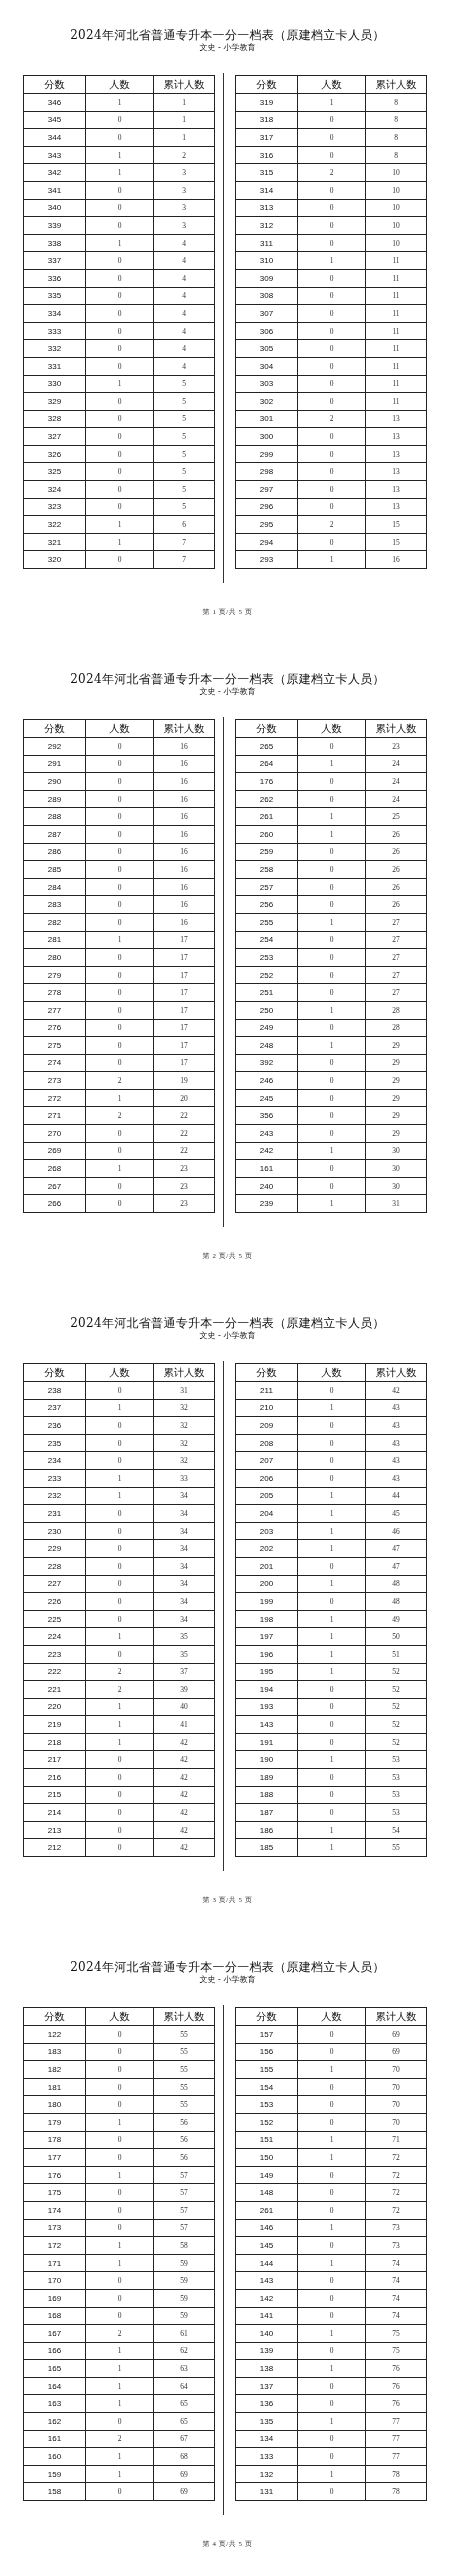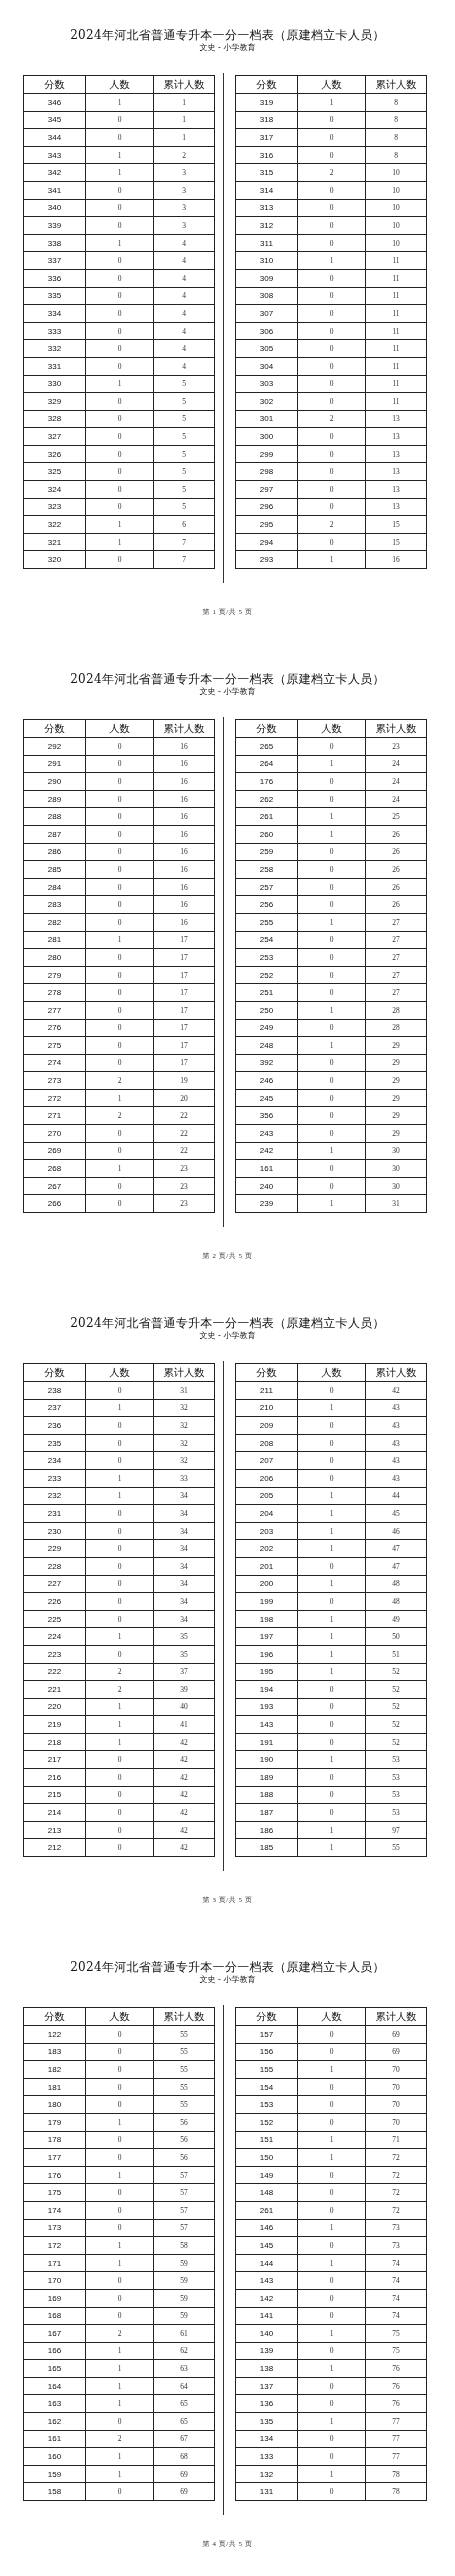--- a/index.html
+++ b/index.html
@@ -935,21 +935,21 @@
             <td class="num">53</td>
           </tr>
           <tr>
             <td class="score">187</td>
             <td class="num">0</td>
             <td class="num">53</td>
           </tr>
           <tr>
             <td class="score">186</td>
             <td class="num">1</td>
-            <td class="num">97</td>
+            <td class="num">54</td>
           </tr>
           <tr>
             <td class="score">185</td>
             <td class="num">1</td>
             <td class="num">55</td>
           </tr>
         </tbody>
     </table>
     <div class="page-footer">第 3 页/共 5 页</div>
   </section>

